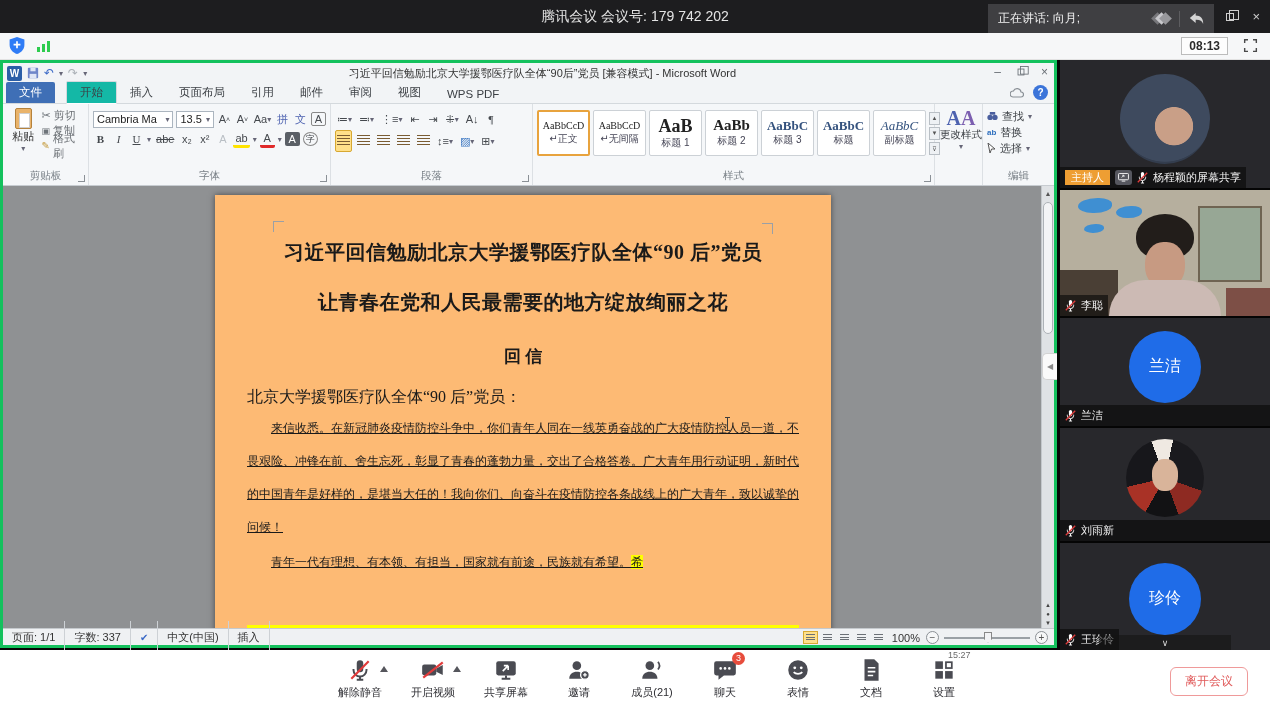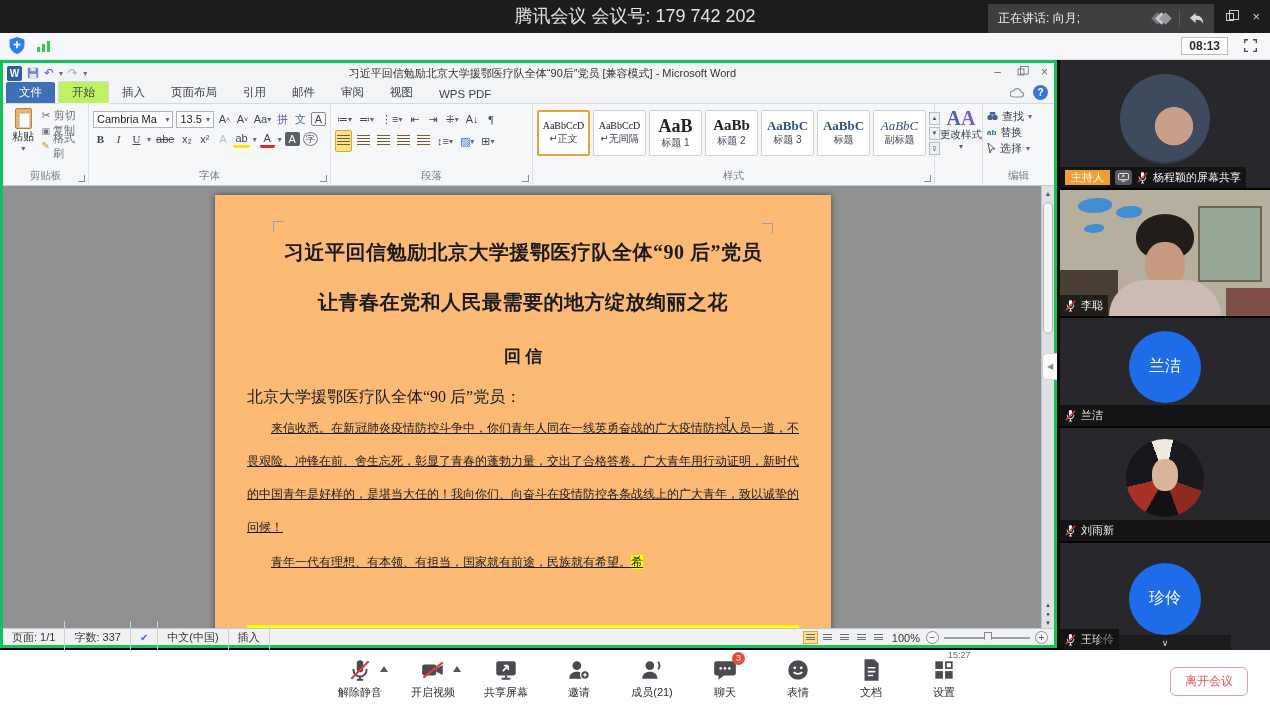--- a/index.html
+++ b/index.html
@@ -3,21 +3,21 @@
 <meta charset="utf-8">
 <style>
   html,body{margin:0;padding:0;background:#000;}
   *{box-sizing:border-box;}
   .screen{position:relative;width:1270px;height:708px;overflow:hidden;background:#000;
     font-family:"Liberation Sans","DejaVu Sans",sans-serif;}
 
   
   .topbar{position:absolute;left:0;top:0;width:100%;height:33px;background:#1d1d1f;}
   .topbar-title{position:absolute;left:0;right:0;top:0;height:34px;line-height:33px;text-align:center;
-    color:#e4e4e4;font-size:18px;}
+    color:#e4e4e4;font-size:14px;}
   .speakbox{position:absolute;right:56px;top:4px;height:29px;min-width:226px;background:#3f3f42;
     display:flex;align-items:center;padding:0 10px;z-index:5;}
   .speaktext{color:#f1f1f1;font-size:12px;flex:1;}
   .dm{width:9px;height:9px;transform:rotate(45deg);display:inline-block;}
   .sep-v{width:1px;height:16px;background:#5d5d60;margin:0 9px;}
   .topctrl{position:absolute;right:10px;top:0;height:33px;display:flex;align-items:center;gap:18px;color:#cfcfcf;}
   .topctrl .glyph{font-size:13px;line-height:1;}
   .dbox{position:relative;width:8px;height:8px;border:1px solid currentColor;display:inline-block;}
   .dbox::before{content:"";position:absolute;left:2px;top:-4px;width:8px;height:8px;border:1px solid currentColor;}
 
@@ -41,22 +41,22 @@
   .redo{color:#aab0b6;font-size:12px;line-height:1;}
   .mini-caret{font-size:8px;color:#667;}
   .wtitle-text{position:absolute;left:0;right:0;text-align:center;font-size:11px;color:#333;padding-left:28px;}
   .wctrl{position:absolute;right:6px;top:1px;display:flex;gap:16px;color:#696f75;align-items:center;height:16px;z-index:2;}
   .wctrl .glyph{font-size:12px;line-height:1;}
 
   .wtabs{height:21px;background:#f2f4f6;border-bottom:1px solid #d4d9dd;display:flex;align-items:flex-end;
     padding-left:3px;position:relative;flex:0 0 auto;}
   .tab{font-size:11.5px;color:#3b3f44;padding:3px 13px 3px;}
   .tab.file{background:#3f6fb6;color:#fff;border-radius:2px 2px 0 0;margin-right:3px;}
-  .tab.active{background:#bef264;border:1px solid #d4d9dd;border-bottom:1px solid #fdfdfe;border-radius:2px 2px 0 0;
-    margin-bottom:-1px;}
+  .tab.active{background:#14b8a6;border:1px solid #d4d9dd;border-bottom:1px solid #fdfdfe;border-radius:2px 2px 0 0;
+    margin-bottom:-1px;margin-left:8px;}
   .wtabs-right{position:absolute;right:6px;bottom:3px;display:flex;gap:9px;align-items:center;}
   .helpbtn{width:15px;height:15px;border-radius:50%;background:#3b74d9;color:#fff;font-size:10px;font-weight:bold;
     display:flex;align-items:center;justify-content:center;}
 
   
   .ribbon{height:82px;background:#f5f7f9;border-bottom:1px solid #c7ccd1;display:flex;flex:0 0 auto;}
   .grp{position:relative;border-right:1px solid #dce0e4;padding:4px 4px 18px;}
   .grp-label{position:absolute;bottom:2px;left:0;right:0;text-align:center;font-size:10.5px;color:#798087;}
   .launcher{position:absolute;right:3px;bottom:3px;width:7px;height:7px;border-right:1px solid #8a9096;border-bottom:1px solid #8a9096;}
   .r{display:flex;align-items:center;gap:3px;margin:2px 0;}

